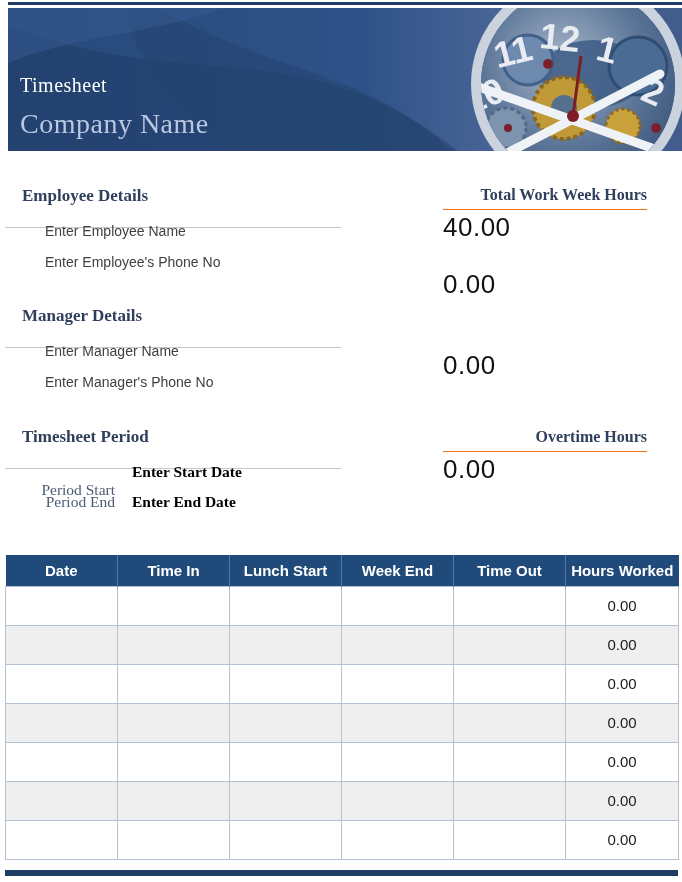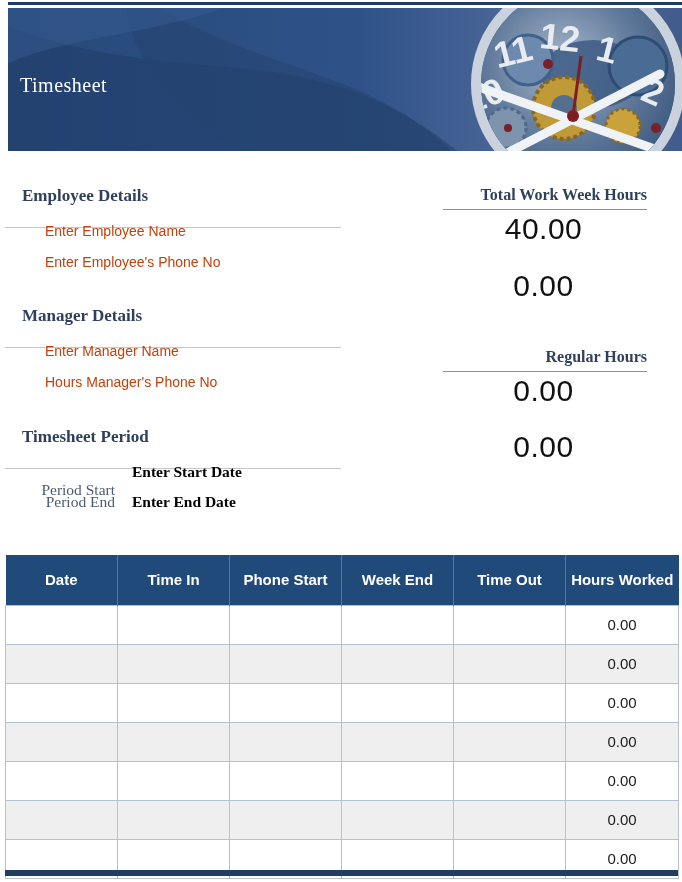--- a/index.html
+++ b/index.html
@@ -23,49 +23,49 @@
     position:absolute; left:12px; top:100px; font-family:"Liberation Serif", serif;
     font-size:28px; color:#B9C8E0; letter-spacing:0.5px;
   }
 
   
   .section-heading {
     position:absolute; left:5px; width:336px;
     font-family:"Liberation Serif", serif; font-weight:bold; font-size:17px;
     color:#2F3F5C; padding:0 0 21px 17px; border-bottom:1px solid #C6C6C6;
   }
-  .field { position:absolute; left:45px; font-size:14px; color:#c2410c; }
+  .field { position:absolute; left:45px; font-size:14px; color:#404040; }
 
   .period-label {
     position:absolute; left:5px; width:110px; text-align:right;
     font-family:"Liberation Serif", serif; font-size:15.5px; color:#4C5B73;
   }
   .period-value {
     position:absolute; left:132px; font-family:"Liberation Serif", serif;
     font-size:15.5px; font-weight:bold; color:#000000;
   }
 
   
   .sum-block { position:absolute; left:443px; width:204px; }
   .sum-label {
     text-align:right; font-family:"Liberation Serif", serif; font-weight:bold;
     font-size:16px; color:#2F3F5C; padding-bottom:5px; border-bottom:1px solid #f97316;
   }
   .sum-value {
-    text-align:center; font-size:30px; color:#111; padding-top:2px; padding-right:3px;
+    text-align:left; font-size:26px; color:#111; padding-top:2px; padding-right:3px;
     letter-spacing:0.5px;
   }
 
   
   .ts-table {
     position:absolute; left:5px; top:555px; width:673px;
     border-collapse:collapse; table-layout:fixed;
   }
   .ts-table th {
-    height:50px; background:#1F4A7A; color:#ffffff; font-weight:bold; font-size:15px;
+    height:31px; background:#1F4A7A; color:#ffffff; font-weight:bold; font-size:15px;
     border-right:1px solid #4F79AD; text-align:center; vertical-align:middle;
   }
   .ts-table th:last-child { border-right:none; }
   .ts-table td {
     height:39px; background:#ffffff; border:1px solid #B3C1D1; font-size:15px;
     text-align:center; vertical-align:middle; color:#1a1a1a;
   }
   .ts-table tbody tr:nth-child(even) td { background:#EFEFEF; }
   .bottom-bar { position:absolute; left:5px; top:870px; width:673px; height:6px; background:#1F3C64; }
 </style>
@@ -130,65 +130,66 @@
 
           <line x1="468" y1="78" x2="672" y2="150" stroke="#EFF2F6" stroke-width="9" stroke-linecap="round"></line>
           <line x1="478" y1="156" x2="652" y2="66" stroke="#EFF2F6" stroke-width="9" stroke-linecap="round"></line>
           <line x1="565" y1="108" x2="573" y2="48" stroke="#7E1D24" stroke-width="3"></line>
           <circle cx="565" cy="108" r="6" fill="#7E1D24"></circle>
         </g>
       </g>
     </g>
   </svg>
   <div class="banner-title">Timesheet</div>
+  <div class="banner-company">Company Name</div>
 </div>
 
 <div class="section-heading" style="top:186px;">Employee Details</div>
 <div class="field" style="top:223px;">Enter Employee Name</div>
 <div class="field" style="top:254px;">Enter Employee's Phone No</div>
 
 <div class="section-heading" style="top:306px;">Manager Details</div>
 <div class="field" style="top:343px;">Enter Manager Name</div>
-<div class="field" style="top:374px;">Hours Manager's Phone No</div>
+<div class="field" style="top:374px;">Enter Manager's Phone No</div>
 
 <div class="section-heading" style="top:427px;">Timesheet Period</div>
 <div class="period-label" style="top:481px;">Period Start</div>
 <div class="period-value" style="top:463px;">Enter Start Date</div>
 <div class="period-label" style="top:493px;">Period End</div>
 <div class="period-value" style="top:493px;">Enter End Date</div>
 
 <div class="sum-block" style="top:186px;">
   <div class="sum-label">Total Work Week Hours</div>
   <div class="sum-value">40.00</div>
 </div>
 <div class="sum-block" style="top:267px;">
   <div class="sum-value">0.00</div>
 </div>
 <div class="sum-block" style="top:348px;">
-  <div class="sum-label">Regular Hours</div>
   <div class="sum-value">0.00</div>
 </div>
 <div class="sum-block" style="top:428px;">
+  <div class="sum-label">Overtime Hours</div>
   <div class="sum-value">0.00</div>
 </div>
 
 <table class="ts-table">
   <colgroup>
     <col style="width:112px">
       <col style="width:112px">
       <col style="width:112px">
     <col style="width:112px">
       <col style="width:112px">
       <col style="width:113px">
   </colgroup>
   <thead>
     <tr>
       <th>Date</th>
       <th>Time In</th>
-      <th>Phone Start</th>
+      <th>Lunch Start</th>
       <th>Week End</th>
       <th>Time Out</th>
       <th>Hours Worked</th>
     </tr>
   </thead>
   <tbody>
     <tr>
       <td></td>
       <td></td>
       <td></td>

